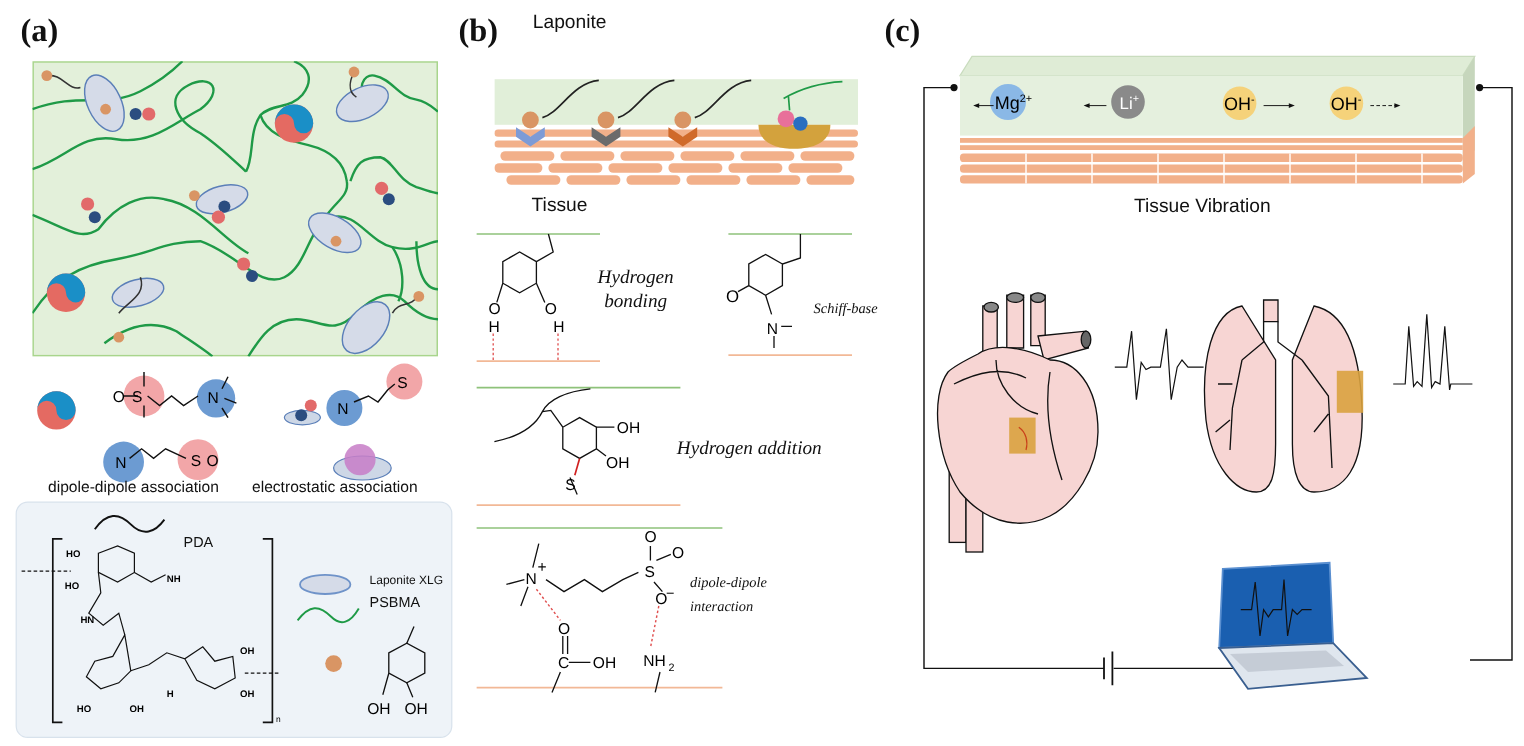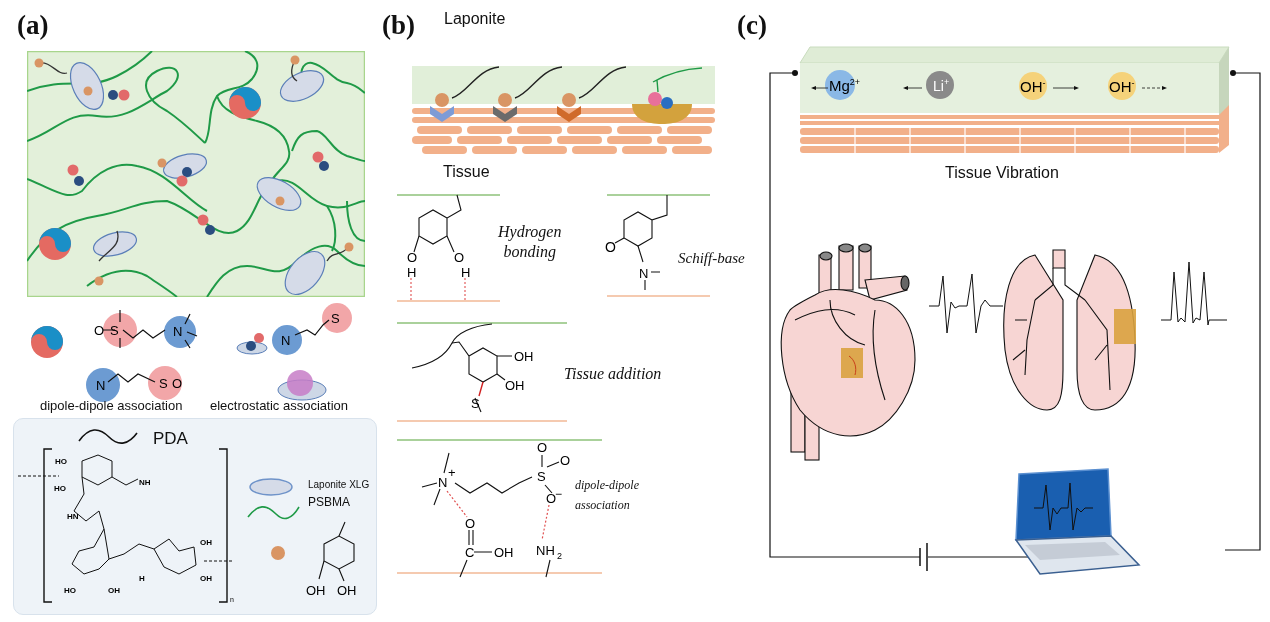--- a/index.html
+++ b/index.html
@@ -160,21 +160,21 @@
       <ellipse cx="257" cy="68" rx="21" ry="8" fill="#d5dbe8" stroke="#6f93c9" stroke-width="1.5"></ellipse>
       <path d="M234 98 C244 85 252 85 262 95 C270 103 278 100 285 88" fill="none" stroke="#1f9a47" stroke-width="1.6"></path>
       <circle cx="264" cy="134" r="7" fill="#d99564"></circle>
       <g fill="none" stroke="#111" stroke-width="1.1">
         <path d="M310 125 L325 117 L340 125 L340 142 L325 150 L310 142 Z"></path>
         <path d="M325 117 L331 103 M310 142 L305 160 M325 150 L330 162"></path>
       </g>
       <text x="292" y="176" font-size="13">OH</text>
       <text x="323" y="176" font-size="13">OH</text>
     </svg>
-    <div class="abs sans" style="left:139px;top:10px;font-size:17px;">PDA</div>
+    <div class="abs sans" style="left:139px;top:26px;font-size:12px;">PDA</div>
     <div class="abs sans" style="left:294px;top:60px;font-size:10px;white-space:nowrap;">Laponite XLG</div>
     <div class="abs sans" style="left:294px;top:76px;font-size:12px;">PSBMA</div>
   </div>
 </div>
 
 <div class="abs" style="left:375px;top:0;width:360px;height:622px;">
   <div class="abs sans" style="left:69px;top:10px;font-size:16px;">Laponite</div>
   <svg class="abs" style="left:37px;top:64px;" width="303" height="92" viewBox="0 0 303 92">
     <rect x="0" y="2" width="303" height="38" fill="#e1efd9"></rect>
     <g fill="#f2b08a">
@@ -241,37 +241,37 @@
       <path d="M270 5 L270 25 L255 30 L255 48 L241 56 L227 48 L227 30 L241 22 L255 30"></path>
       <path d="M227 48 L218 53 M241 56 L246 72 M254 82 L263 82 M248 90 L248 100"></path>
     </g>
     <text x="208" y="62" font-size="14">O</text>
     <text x="242" y="88" font-size="13">N</text>
   </svg>
   <div class="abs serif" style="left:123px;top:222px;font-size:16px;line-height:20px;text-align:center;">
     <div>Hydrogen</div>
     <div>bonding</div>
   </div>
-  <div class="abs serif" style="left:303px;top:250px;font-size:15px;white-space:nowrap;">Schiff-base</div>
+  <div class="abs serif" style="left:303px;top:250px;font-size:12px;white-space:nowrap;">Schiff-base</div>
 
   <svg class="abs" style="left:22px;top:318px;" width="200" height="115" viewBox="0 0 200 115">
     <line x1="0" y1="5" x2="170" y2="5" stroke="#8ec27a" stroke-width="1.4"></line>
     <line x1="0" y1="103" x2="170" y2="103" stroke="#f2b896" stroke-width="1.4"></line>
     <g fill="none" stroke="#111" stroke-width="1.1">
       <path d="M15 50 C40 45 50 35 55 25 C60 15 75 8 95 6"></path>
       <path d="M55 25 L62 24 L72 38 L86 30 L100 38 L100 56 L86 64 L72 56 L72 38"></path>
       <path d="M100 38 L115 38 M100 56 L108 62"></path>
       <path d="M78 80 L84 94"></path>
     </g>
     <line x1="86" y1="64" x2="82" y2="78" stroke="#d02020" stroke-width="1.4"></line>
     <text x="117" y="43" font-size="13">OH</text>
     <text x="108" y="72" font-size="13">OH</text>
     <text x="74" y="90" font-size="13">S</text>
   </svg>
-  <div class="abs serif" style="left:189px;top:365px;font-size:16px;white-space:nowrap;">Tissue addition</div>
+  <div class="abs serif" style="left:189px;top:365px;font-size:16px;white-space:nowrap;">Hydrogen addition</div>
 
   <svg class="abs" style="left:22px;top:435px;" width="230" height="145" viewBox="0 0 230 145">
     <line x1="0" y1="5" x2="205" y2="5" stroke="#8ec27a" stroke-width="1.4"></line>
     <line x1="0" y1="138" x2="205" y2="138" stroke="#f2b896" stroke-width="1.4"></line>
     <g fill="none" stroke="#111" stroke-width="1.1">
       <path d="M52 18 L47 38 M40 48 L25 52 M43 54 L37 70"></path>
       <path d="M58 48 L73 58 L90 48 L105 58 L122 48 L135 42"></path>
       <path d="M145 20 L145 32 M150 32 L162 27 M148 50 L155 58"></path>
       <path d="M72 95 L72 110 M76 95 L76 110 M77 117 L95 117 M70 125 L63 142"></path>
       <path d="M153 125 L149 142"></path>
@@ -288,21 +288,21 @@
     <text x="149" y="68" font-size="13">O</text>
     <text x="158" y="63" font-size="12">−</text>
     <text x="68" y="93" font-size="13">O</text>
     <text x="68" y="122" font-size="13">C</text>
     <text x="97" y="122" font-size="13">OH</text>
     <text x="139" y="120" font-size="13">NH</text>
     <text x="160" y="124" font-size="9">2</text>
   </svg>
   <div class="abs serif" style="left:200px;top:475px;font-size:12px;line-height:20px;text-align:left;">
     <div>dipole-dipole</div>
-    <div>association</div>
+    <div>interaction</div>
   </div>
 </div>
 
 <div class="abs" style="left:735px;top:0;width:535px;height:508px;">
   <svg class="abs" style="left:0;top:0;" width="535" height="622" viewBox="0 0 535 622">
 
     <g fill="none" stroke="#111" stroke-width="1.2">
       <path d="M60 73 L35 73 L35 557 L185 557"></path>
       <path d="M193 557 L320 557"></path>
       <path d="M498 73 L525 73 L525 550 L490 550"></path>

